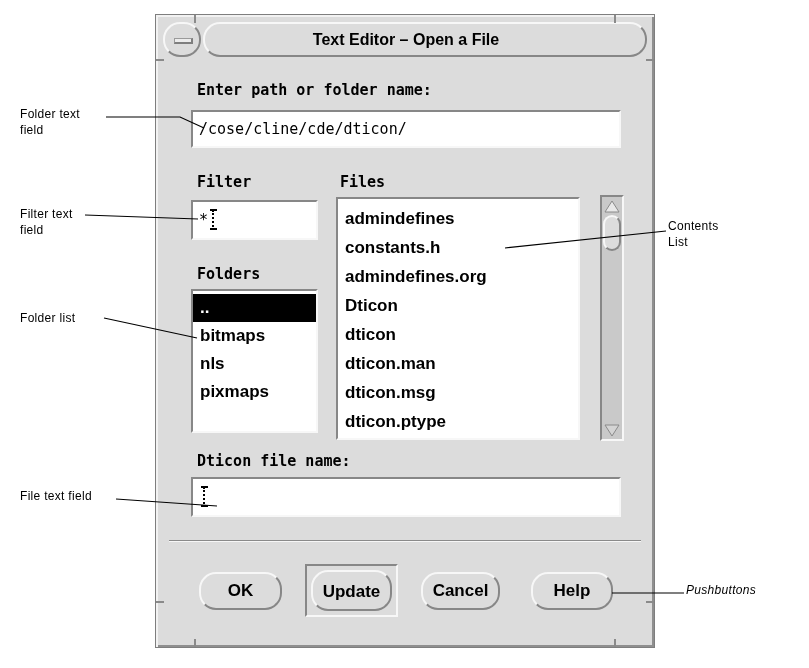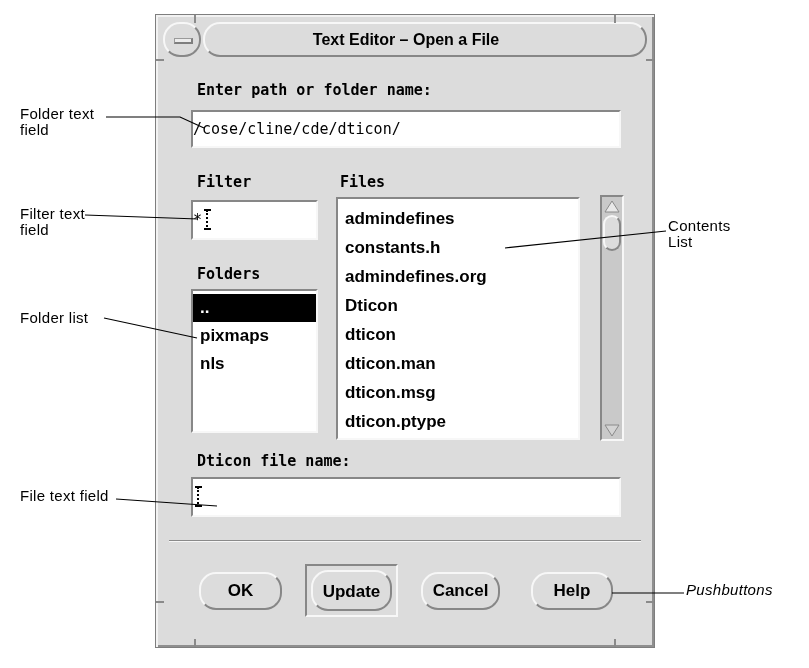--- a/index.html
+++ b/index.html
@@ -38,21 +38,21 @@
   }
 
   
   .client { position:relative; height:579px; }
 
   .mlabel { position:absolute; font:bold 15px "DejaVu Sans Mono", monospace; letter-spacing:0; }
   .mval   { font:15px "DejaVu Sans Mono", monospace; }
 
   .field {
     position:absolute; box-sizing:border-box; background:#ffffff;
-    display:flex; align-items:center; 
+    display:flex; align-items:center; padding-left:6px;
   }
   .path-field { left:28px; top:50px; width:430px; height:38px; }
   .filter-field { left:28px; top:140px; width:127px; height:40px; }
   .file-field { left:28px; top:417px; width:430px; height:40px; }
 
   .ibeam { display:inline-block; position:relative; width:9px; height:22px; margin-left:1px; }
   .ibeam::before { content:""; position:absolute; left:3px; top:1px; bottom:1px; border-left:2px dotted #000; }
   .ibeam::after {
     content:""; position:absolute; left:1px; top:0; width:7px; height:2px; background:#000;
     box-shadow:0 19px 0 #000;
@@ -94,21 +94,21 @@
   .cancel-btn { left:258px; top:512px; width:79px; }
   .help-btn { left:368px; top:512px; width:82px; }
   .default-frame {
     position:absolute; left:142px; top:504px; width:93px; height:53px;
     box-sizing:border-box; padding:4px 4px;
   }
   .update-btn { position:static; width:100%; height:100%; line-height:40px; }
 
   
   .callout {
-    position:absolute; font-size:15px; line-height:16px; letter-spacing:0.3px;
+    position:absolute; font-size:12px; line-height:16px; letter-spacing:0.3px;
     white-space:pre-line; color:#000;
   }
   .leaders { position:absolute; left:0; top:0; pointer-events:none; }
   .leaders line, .leaders polyline { stroke:#000; stroke-width:1.2; fill:none; }
 </style>
 </head>
 <body>
 
 <div class="window">
 
@@ -164,22 +164,23 @@
       <div class="scroll-btn">
         <svg width="16" height="13" viewBox="0 0 16 13">
           <polygon points="1,1 15,1 8,12" fill="#d4d4d4" stroke="#8a8a8a"></polygon>
         </svg>
       </div>
     </div>
 
     <div class="mlabel" style="left:34px; top:205px;">Folders</div>
     <div class="list folders-list bevel-down">
       <div class="lrow selected">..</div>
+      <div class="lrow">bitmaps</div>
+      <div class="lrow">nls</div>
       <div class="lrow">pixmaps</div>
-      <div class="lrow">nls</div>
     </div>
 
     <div class="mlabel" style="left:34px; top:392px;">Dticon file name:</div>
     <div class="field file-field bevel-down">
       <span class="mval"></span>
       <span class="ibeam"></span>
     </div>
 
     <div class="separator"></div>
 

